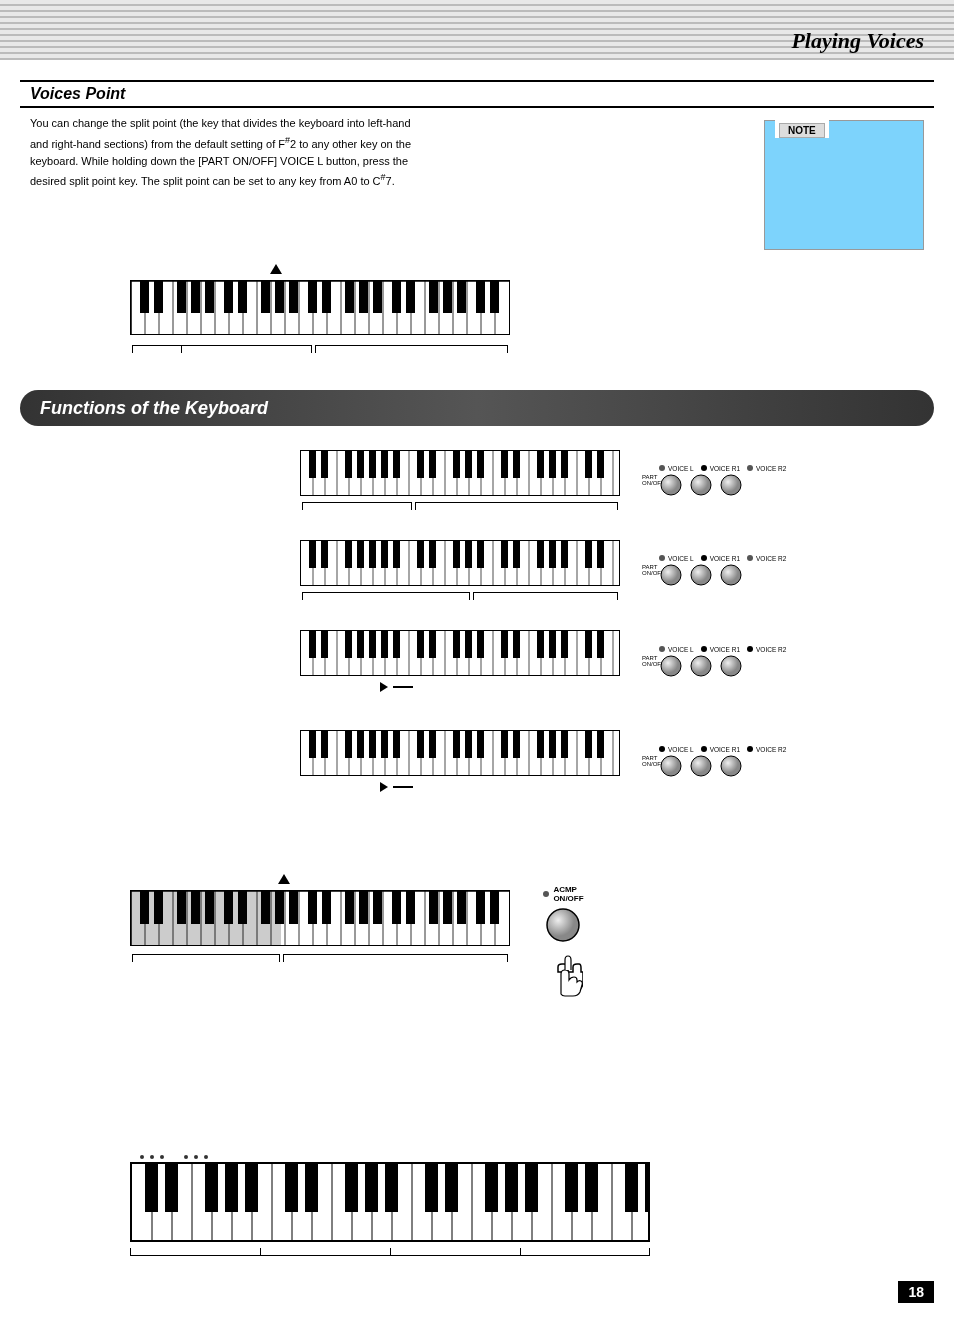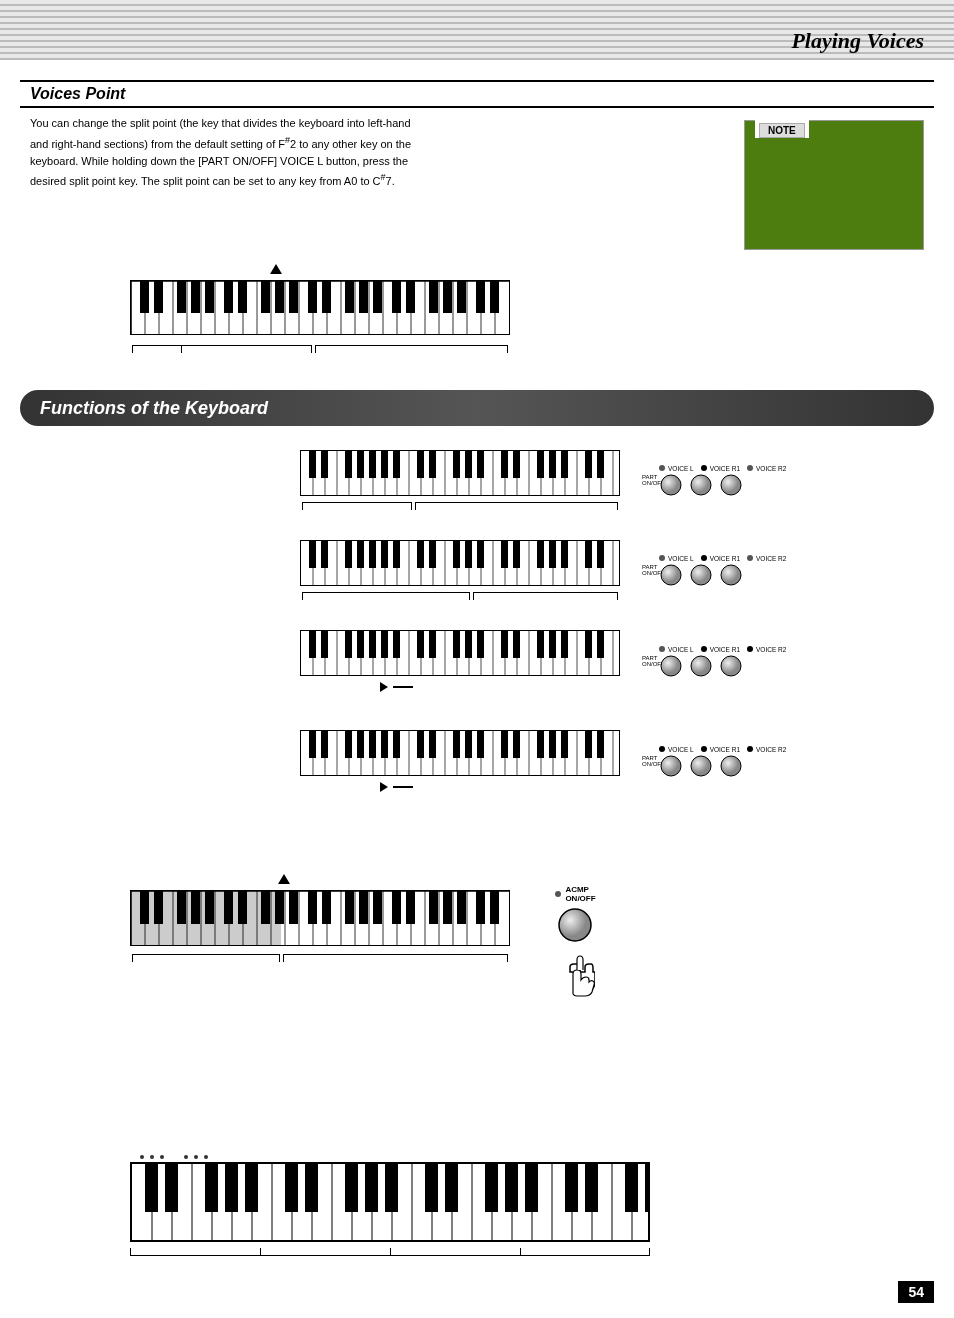--- a/index.html
+++ b/index.html
@@ -57,24 +57,24 @@
       font-weight: bold;
       font-style: italic;
       color: #000;
     }
 
     
     .note-box {
       position: absolute;
       top: 120px;
       right: 30px;
-      width: 180px;
+      width: 160px;
       height: 130px;
       border: 1px solid #999;
-      background: #4d7c0f;
+      background: #7dd3fc;
     }
 
     .note-label {
       position: absolute;
       top: -1px;
       left: 10px;
       background: #fff;
       padding: 0 4px;
     }
 
@@ -702,21 +702,21 @@
             <radialGradient id="knob12" cx="35%" cy="35%">
               <stop offset="0%" stop-color="#eee"></stop>
               <stop offset="100%" stop-color="#888"></stop>
             </radialGradient>
           </defs>
         </svg>
     </div>
   </div>
 </div>
 
-<div style="position:absolute; top:870px; left:130px; display:flex; align-items:flex-start; gap:40px;">
+<div style="position:absolute; top:870px; left:130px; display:flex; align-items:flex-start; gap:28px;">
 
   <div>
     
     <div style="margin-left:148px; margin-bottom:2px;">
       <div class="arrow-up"></div>
     </div>
     <svg width="380" height="56" style="border:1.5px solid #000; background:#fff;">
 
       <rect x="0" y="0" width="150" height="56" fill="#ccc"></rect>
       <rect x="0" y="0" width="380" height="56" fill="none" stroke="black" stroke-width="1.5"></rect>
@@ -874,13 +874,13 @@
     <div style="position:absolute; left:0; top:0; width:1px; height:8px; background:#000;"></div>
     <div style="position:absolute; left:130px; top:0; width:1px; height:8px; background:#000;"></div>
     <div style="position:absolute; left:260px; top:0; width:1px; height:8px; background:#000;"></div>
     <div style="position:absolute; left:390px; top:0; width:1px; height:8px; background:#000;"></div>
     <div style="position:absolute; left:519px; top:0; width:1px; height:8px; background:#000;"></div>
 
     <div style="position:absolute; left:0; top:7px; width:519px; height:1px; background:#000;"></div>
   </div>
 </div>
 
-<div class="page-number">54</div>
+<div class="page-number">18</div>
 
 </body></html>

